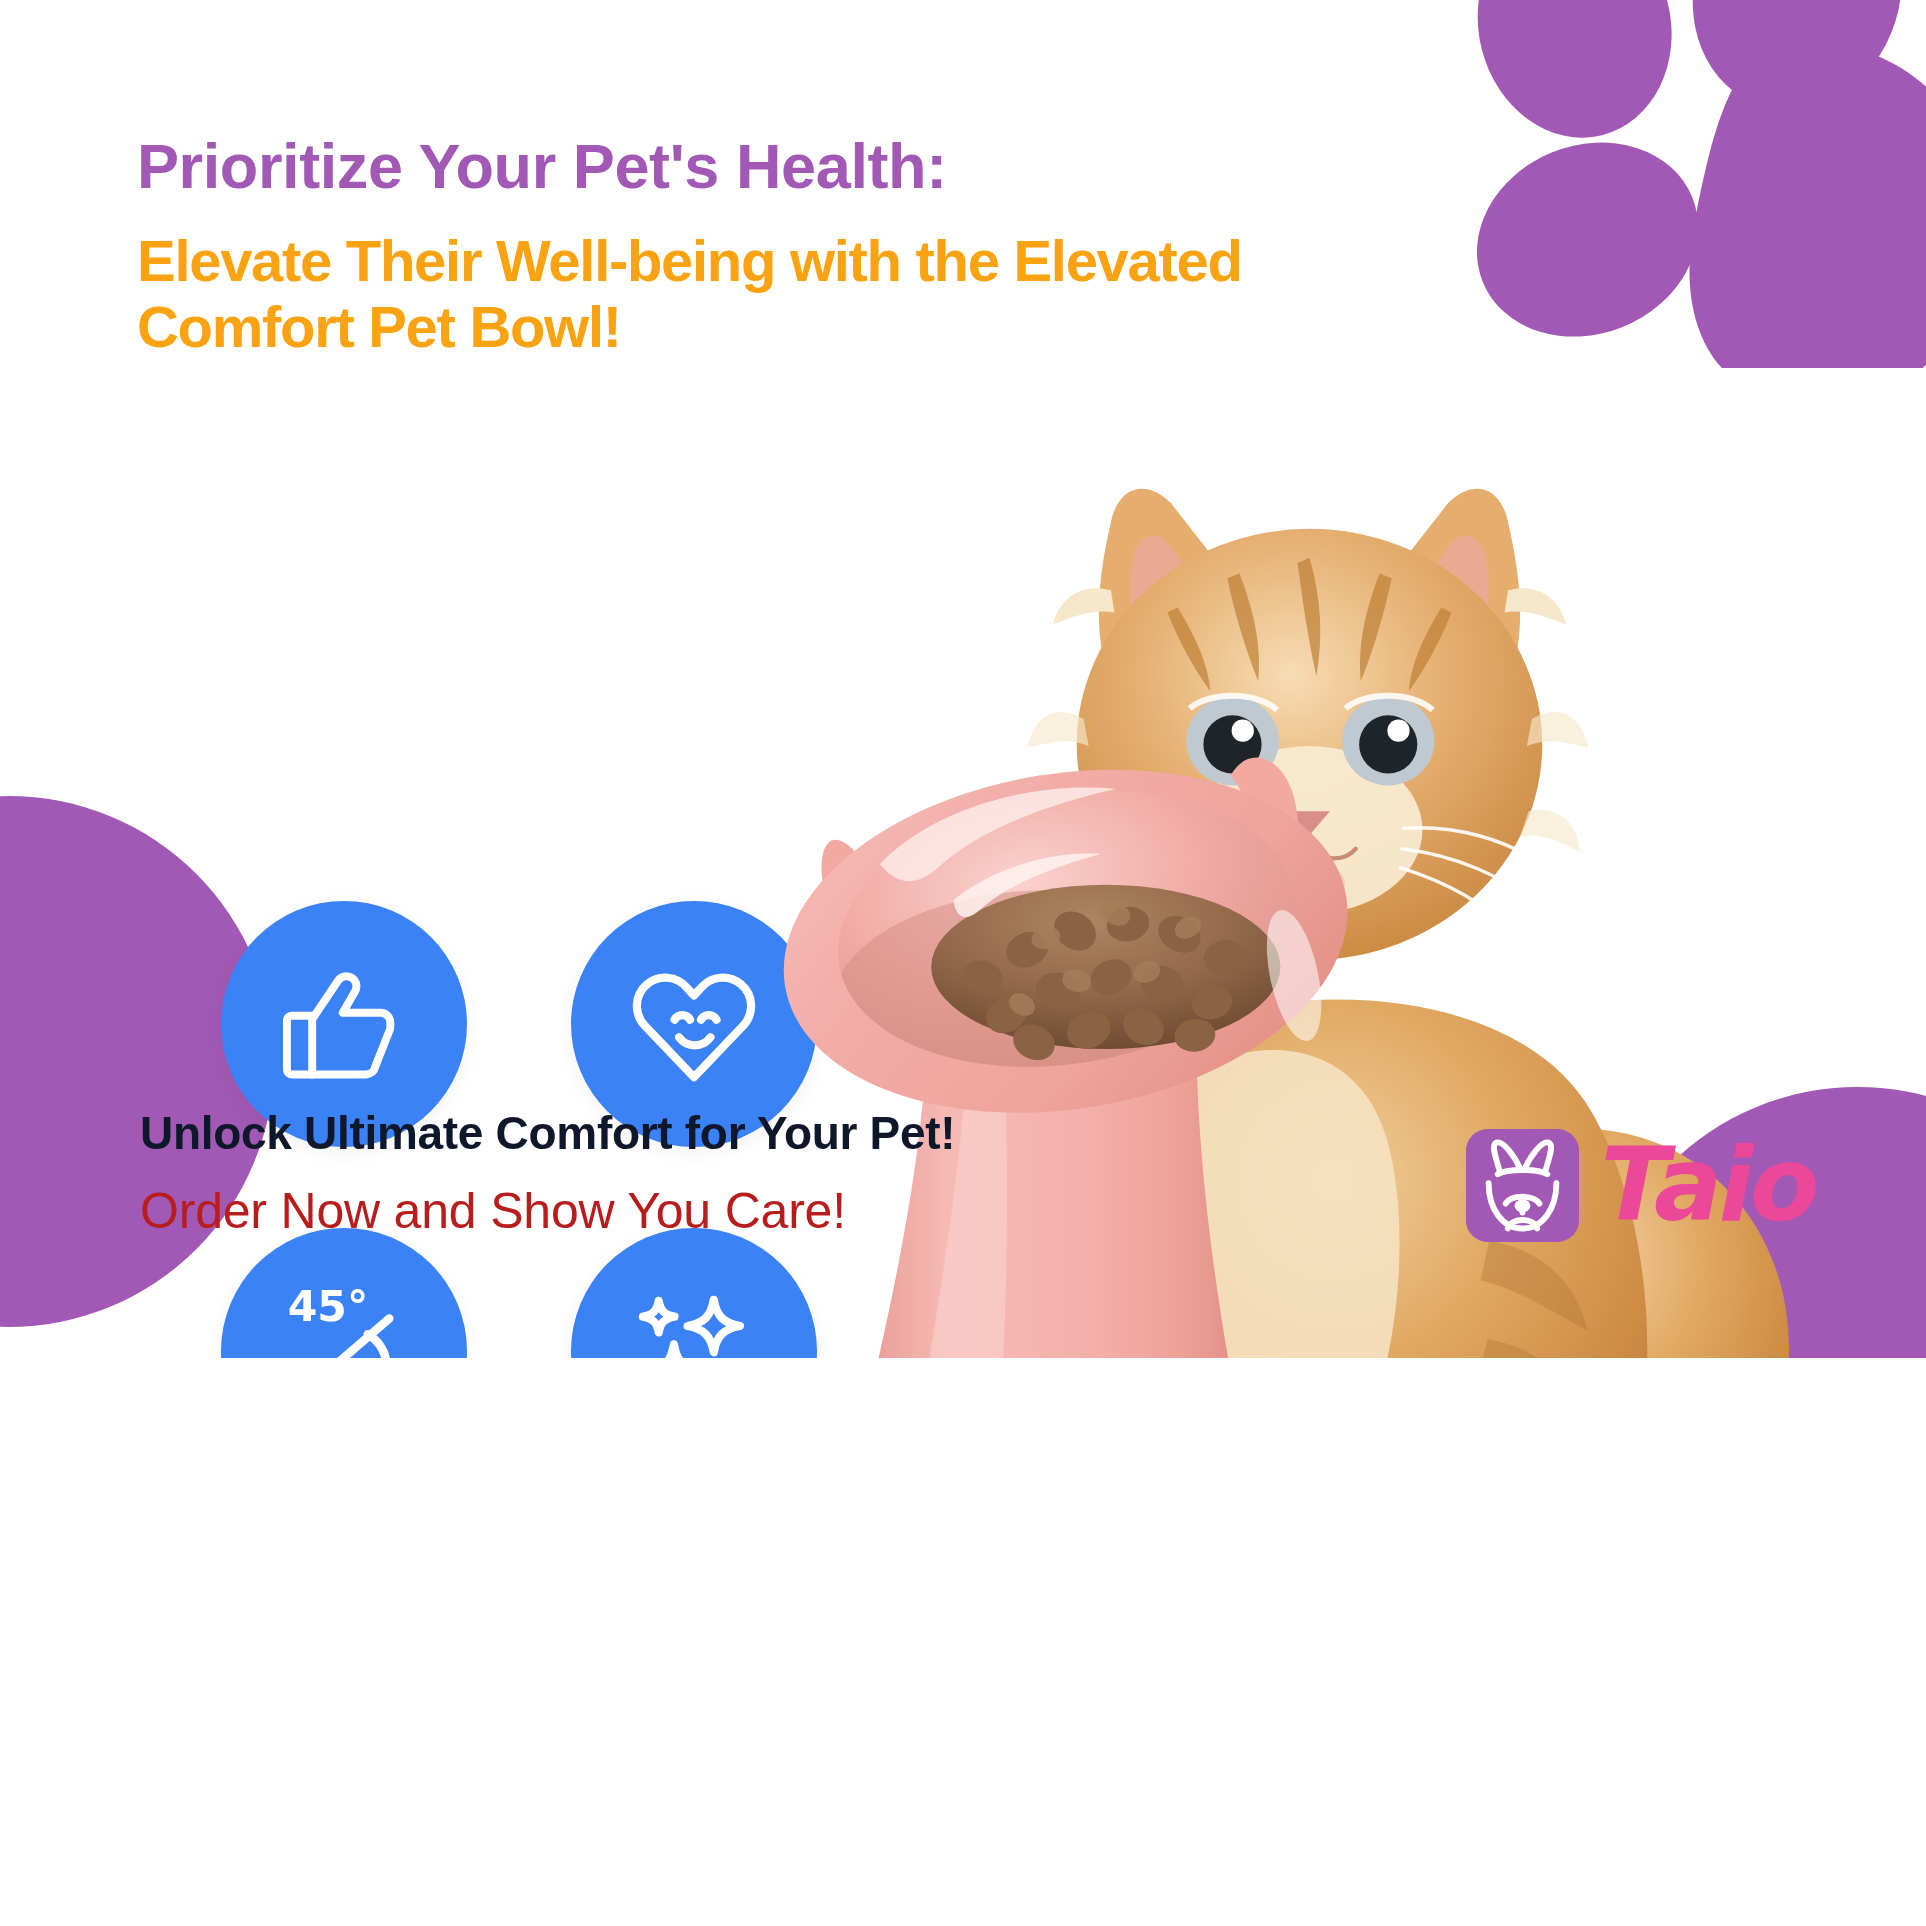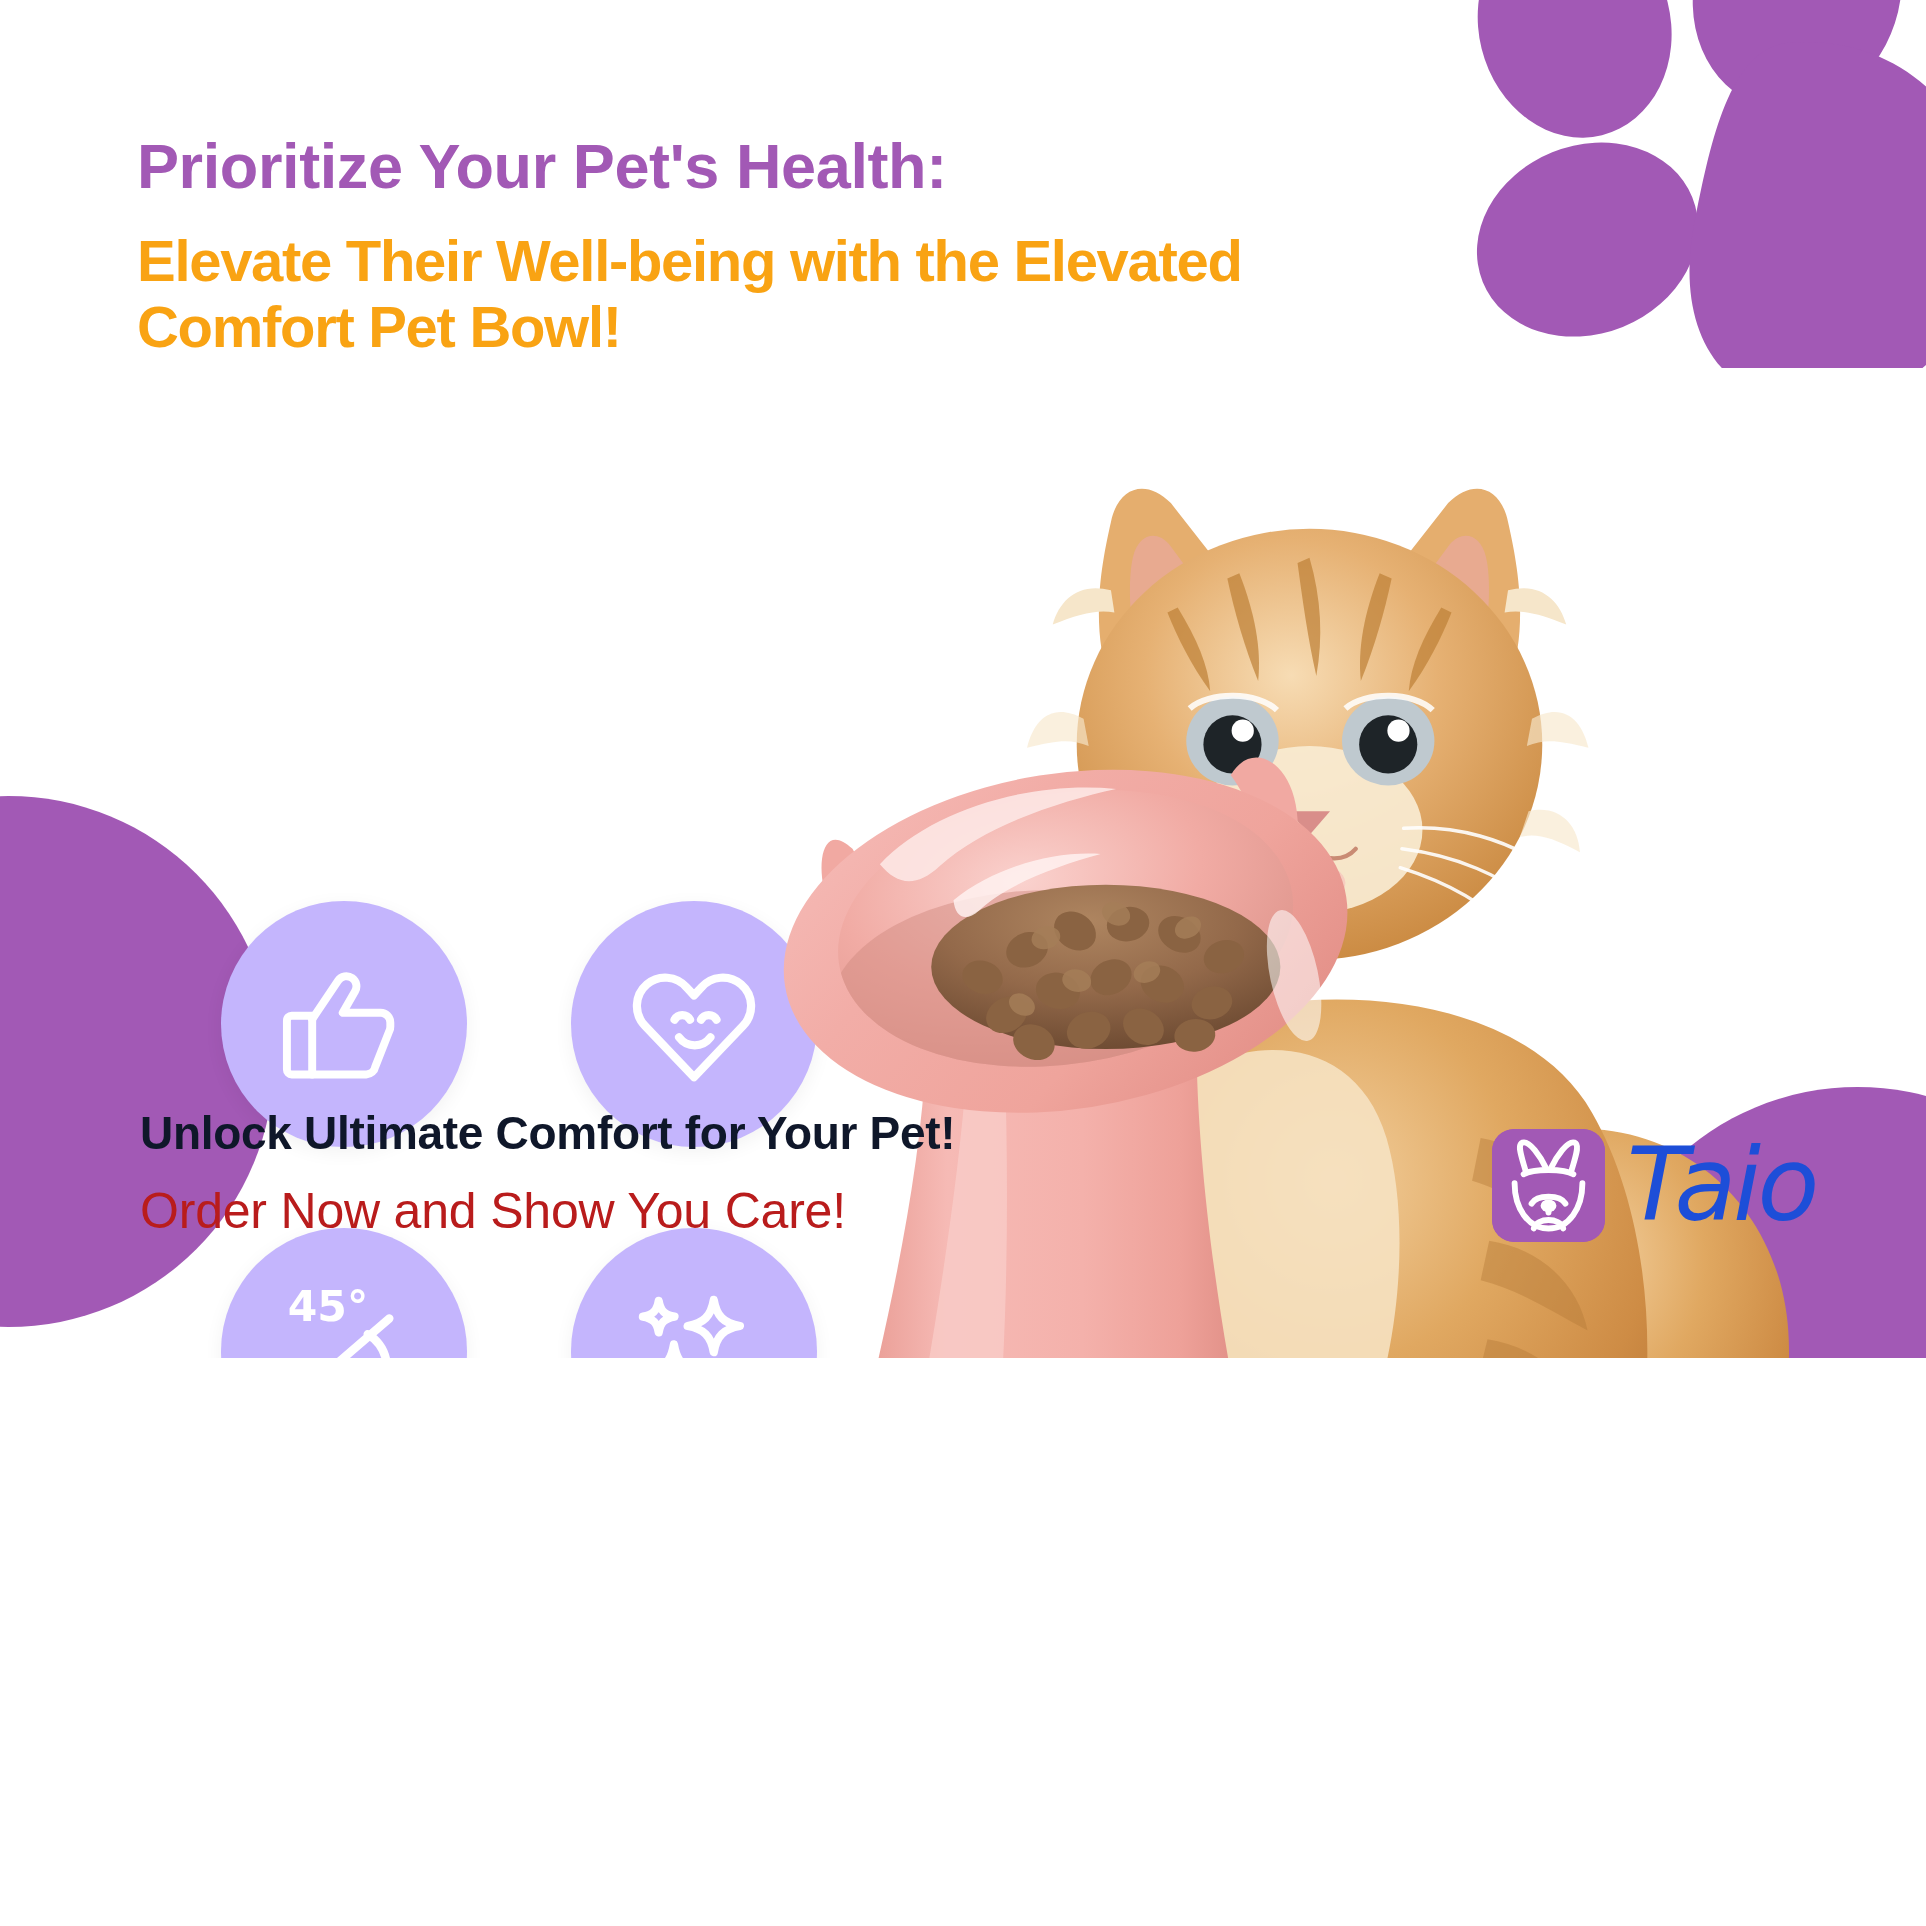--- a/index.html
+++ b/index.html
@@ -59,21 +59,21 @@
     display: grid;
     grid-template-columns: 246px 246px;
     grid-template-rows: 246px 246px;
     column-gap: 104px;
     row-gap: 81px;
   }
   .feature-badge {
     width: 246px;
     height: 246px;
     border-radius: 50%;
-    background: #c4b5fd;
+    background: #3b82f6;
     display: flex;
     align-items: center;
     justify-content: center;
     box-shadow: 0 5.1px 19px rgba(0,0,0,0.055);
   }
   .feature-badge svg { display: block; }
 
   
   #photo-stage {
     position: absolute;
@@ -118,23 +118,23 @@
   #brand-mark {
     width: 113px;
     height: 113px;
     border-radius: 22px;
     background: #A259B5;
     display: block;
   }
   #brand-wordmark {
     font-family: "DejaVu Sans", sans-serif;
     font-size: 101px;
-    font-weight: normal;
+    font-weight: bold;
     font-style: italic;
-    color: #1d4ed8;
+    color: #ec4899;
     letter-spacing: -3.4px;
     line-height: 1;
   }
 </style>
 </head>
 <body>
 
 <div id="poster">
 
   <svg id="paw-top-right" class="deco" viewBox="0 0 620 500" xmlns="http://www.w3.org/2000/svg">

